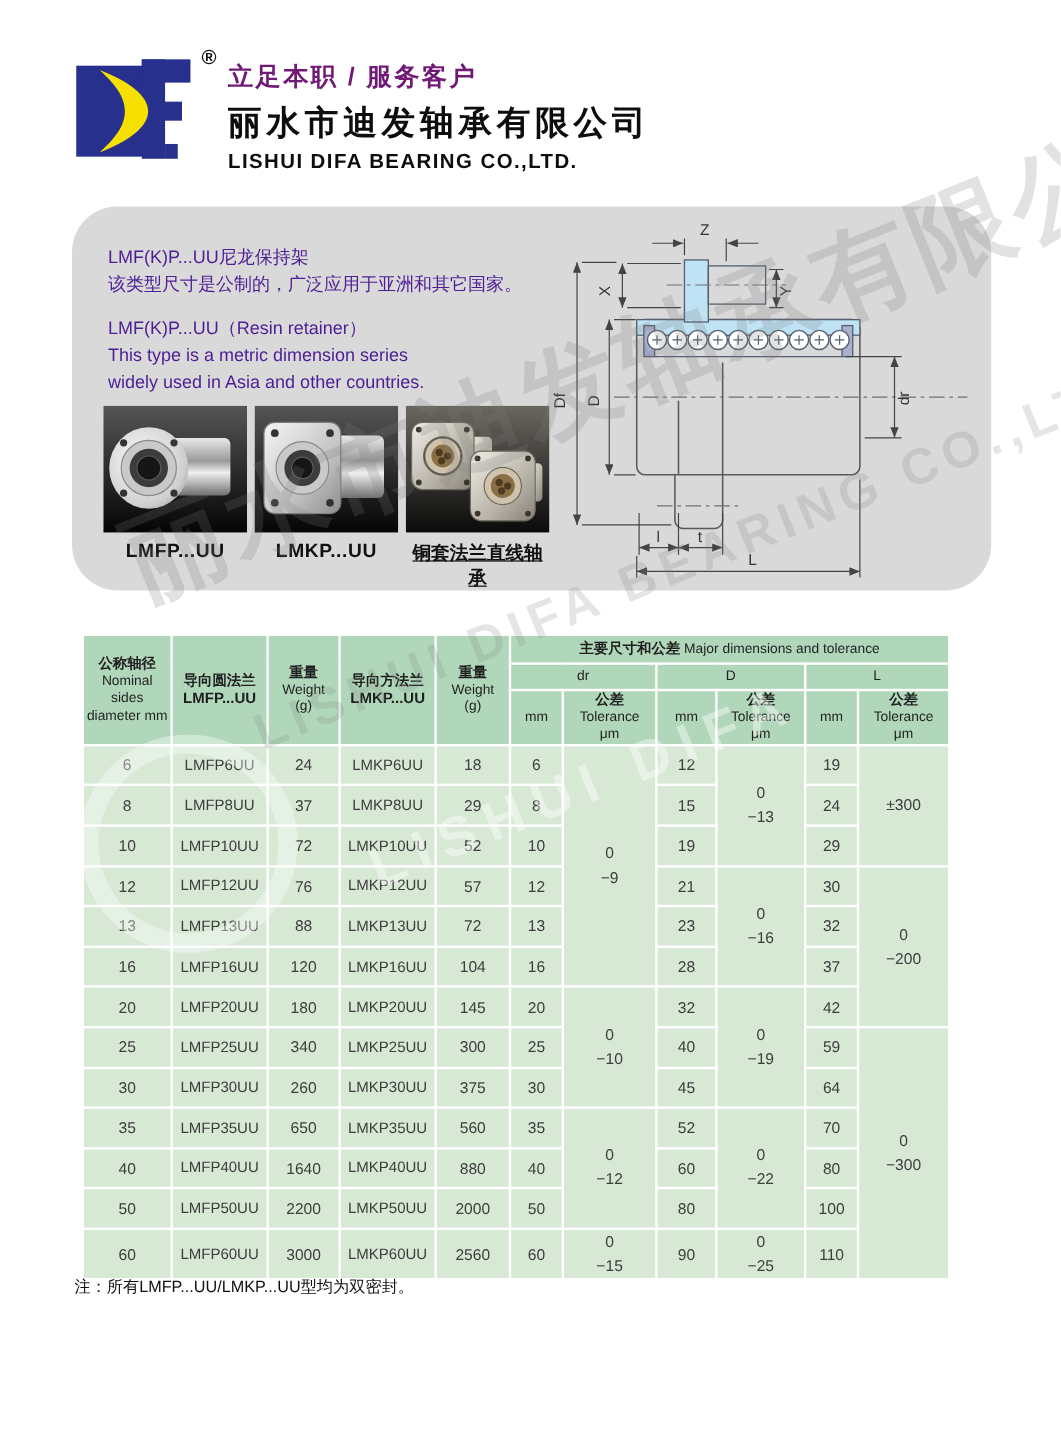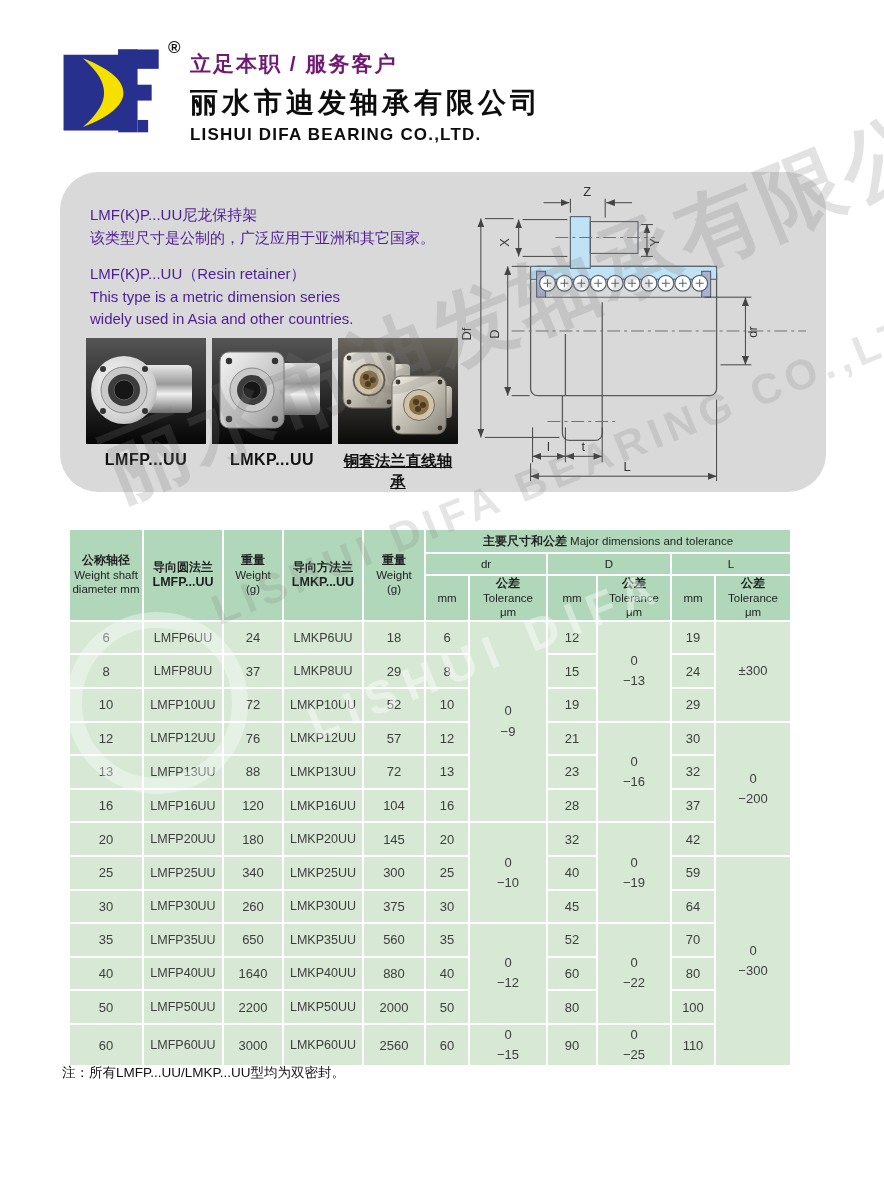--- a/index.html
+++ b/index.html
@@ -311,21 +311,21 @@
         <col style="width:78px">
         <col style="width:50px">
         <col style="width:74px">
         <col style="width:44px">
         <col style="width:76px">
     </colgroup>
     <thead>
       <tr class="h1">
         <th rowspan="3">
           <span class="cn" style="display:block">公称轴径</span>
-          <span>Weight shaft diameter mm</span>
+          <span>Nominal sides diameter mm</span>
         </th>
         <th rowspan="3">
           <span class="cn" style="display:block">导向圆法兰</span>
           <span class="model">LMFP...UU</span>
         </th>
         <th rowspan="3">
           <span class="cn" style="display:block">重量</span>
           <span style="display:block">Weight</span>
           <span>(g)</span>
         </th>

